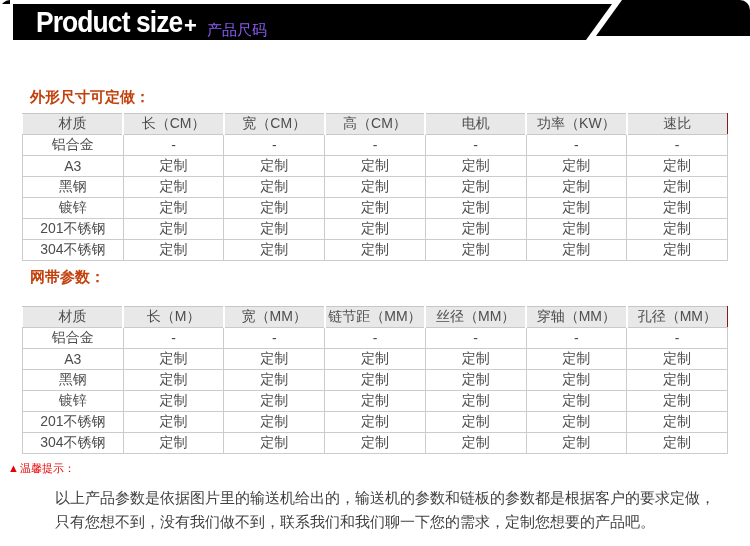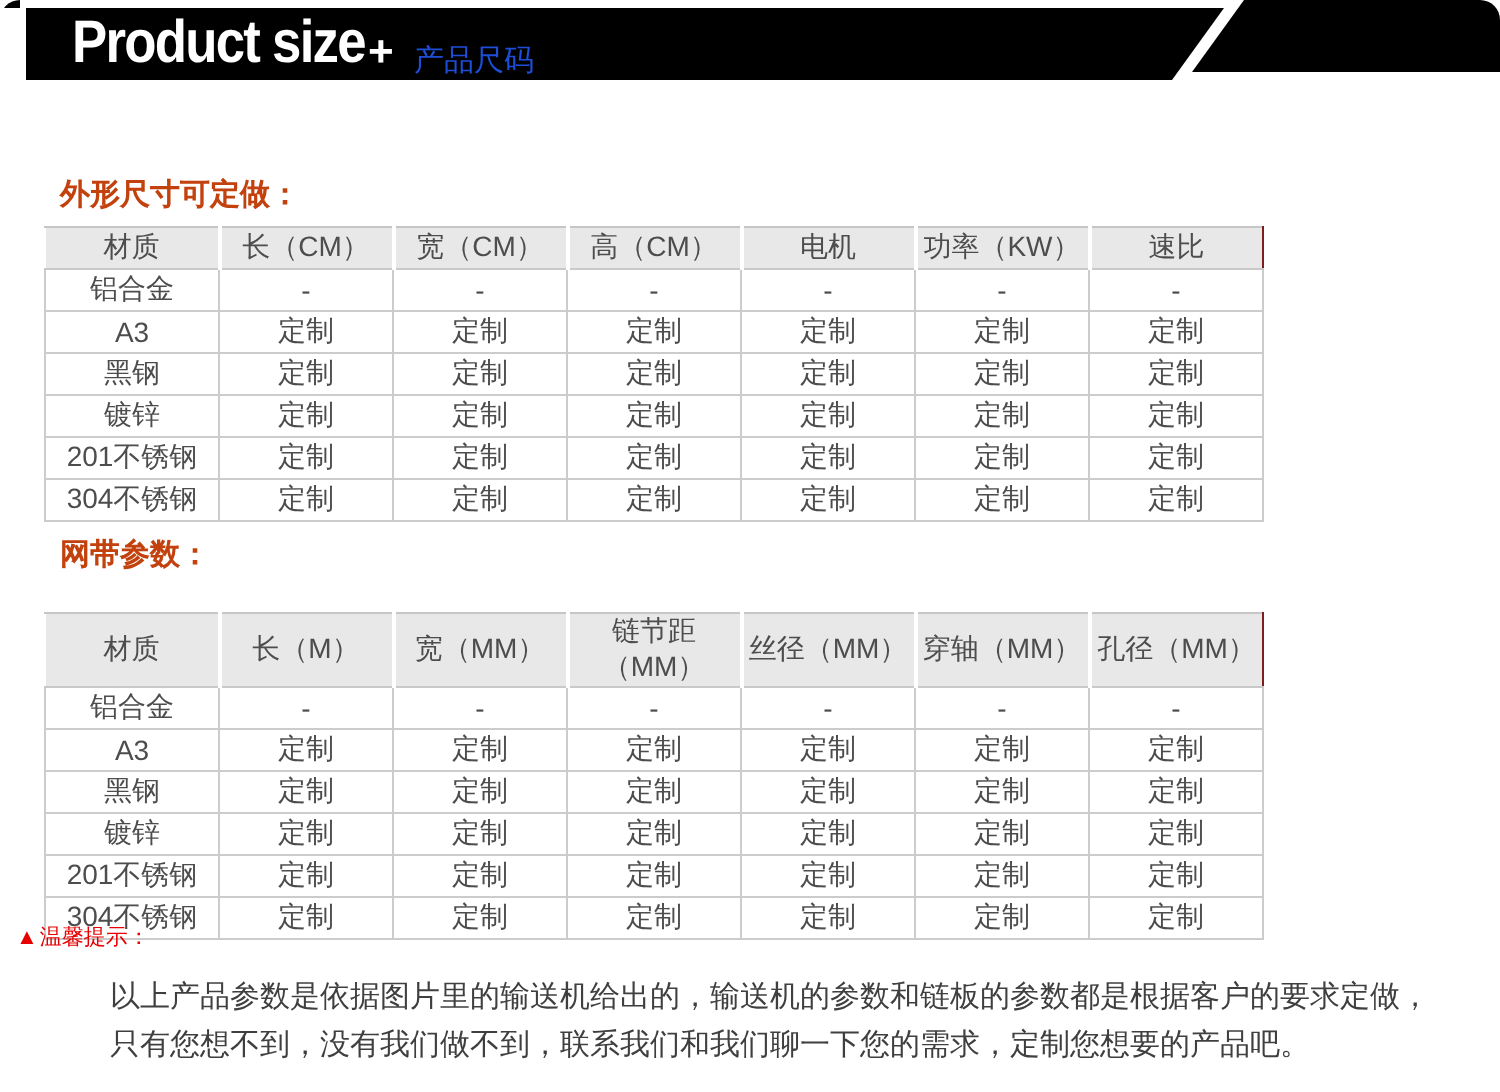--- a/index.html
+++ b/index.html
@@ -6,30 +6,30 @@
   body{font-family:"Liberation Sans","DejaVu Sans",sans-serif;background:#fff;}
   #page{position:relative;width:750px;height:546px;background:#fff;overflow:hidden;border-radius:10px;}
 
   
   #header{position:absolute;left:0;top:0;width:750px;height:46px;}
   #header svg{position:absolute;left:0;top:0;}
   .hdr-title{position:absolute;left:36px;top:5px;color:#fff;font-size:30px;font-weight:bold;
              letter-spacing:-1px;transform:scaleX(.88);transform-origin:left top;white-space:nowrap;}
   .hdr-plus{position:absolute;left:184px;top:13px;color:#fff;font-size:22px;font-weight:bold;}
   .hdr-sub-en{position:absolute;left:207px;top:6px;color:#fff;font-size:13px;letter-spacing:.5px;white-space:nowrap;}
-  .hdr-sub-cn{position:absolute;left:207px;top:21px;color:#1d4ed8;font-size:15px;white-space:nowrap;}
+  .hdr-sub-cn{position:absolute;left:207px;top:21px;color:#8b5cf6;font-size:15px;white-space:nowrap;}
 
   
   .sec-title{position:absolute;left:30px;font-size:15px;font-weight:bold;color:#c2410c;
              font-family:"Liberation Serif","DejaVu Serif",serif;white-space:nowrap;}
   #sec1-title{top:88px;}
   #sec2-title{top:268px;}
 
   
-  table.spec{position:absolute;left:22px;width:610px;border-collapse:collapse;table-layout:fixed;
+  table.spec{position:absolute;left:22px;width:706px;border-collapse:collapse;table-layout:fixed;
              font-size:14px;color:#4d4d4d;}
   #table1{top:113px;}
   #table2{top:306px;}
   table.spec th{background:#e8e8e8;font-weight:normal;height:20px;padding:0;text-align:center;
                 border-left:2px solid #fff;border-right:2px solid #fff;
                 border-top:1px solid #c6c6c6;border-bottom:1px solid #c9c9c9;}
   table.spec th:first-child{border-left:1px solid #fff;}
   table.spec th:last-child{border-right:1px solid #7f1d1d;}
   table.spec td{height:20px;padding:0;text-align:center;border:1px solid #ccc;background:#fff;}
 

